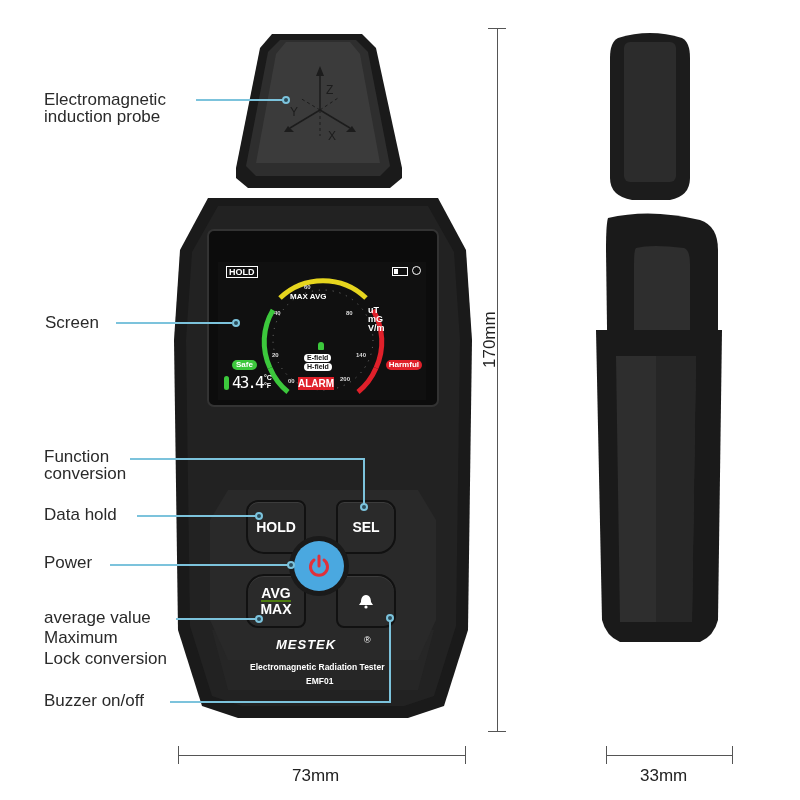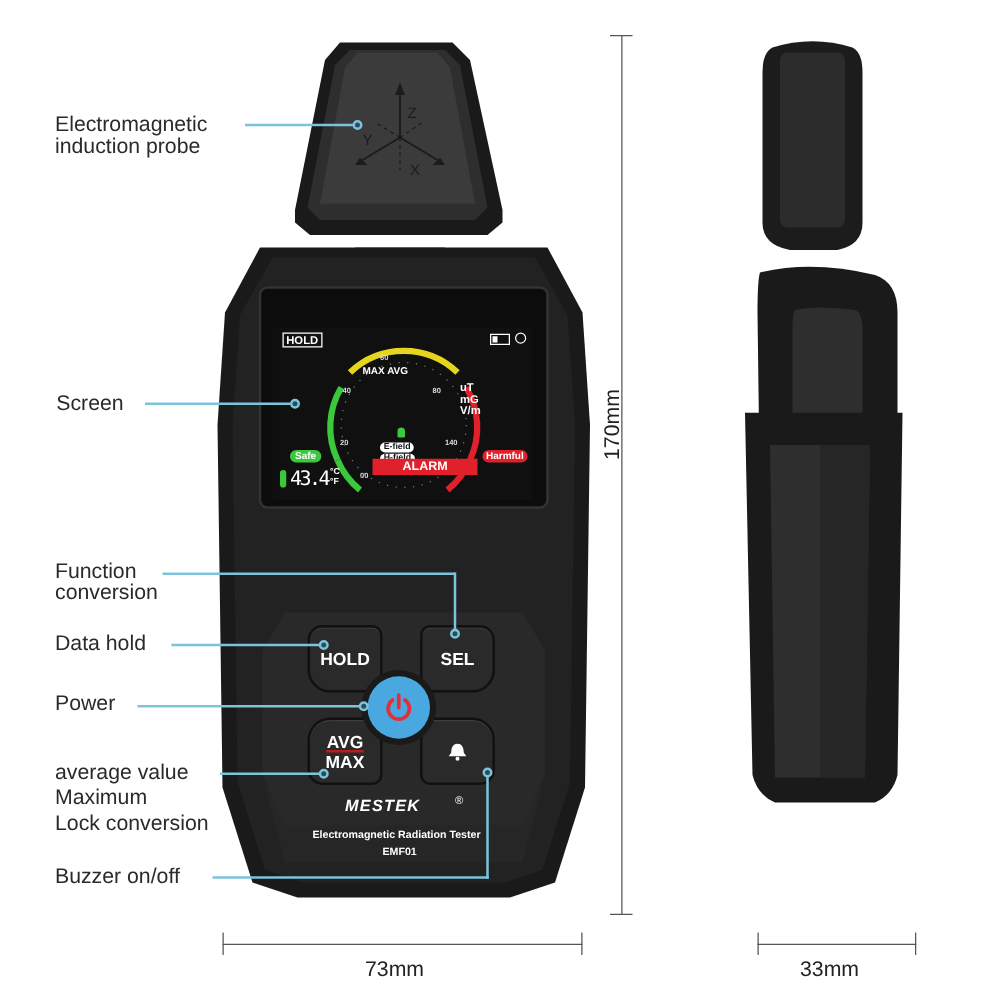--- a/index.html
+++ b/index.html
@@ -79,32 +79,32 @@
     <div class="sc-txt" style="left:150px;top:62px;font-size:9px;line-height:9px;color:#fff">V/m</div>
 
     <div class="abs" style="left:100px;top:80px;width:6px;height:8px;background:#3cc83c;border-radius:3px 3px 1px 1px"></div>
 
     <div class="sc-txt" style="left:86px;top:92px;font-size:7px;line-height:8px;color:#111;background:#fff;border-radius:4px;padding:0 3px">E-field</div>
     <div class="sc-txt" style="left:86px;top:101px;font-size:7px;line-height:8px;color:#111;background:#fff;border-radius:4px;padding:0 3px">H-field</div>
 
     <div class="sc-txt" style="left:14px;top:98px;font-size:8px;line-height:10px;color:#fff;background:#3cc83c;border-radius:5px;padding:0 4px">Safe</div>
     <div class="sc-txt" style="right:4px;top:98px;font-size:8px;line-height:10px;color:#fff;background:#e0202a;border-radius:5px;padding:0 3px">Harmful</div>
 
-    <div class="sc-txt" style="left:80px;top:105px;font-size:10px;line-height:13px;color:#fff;background:#e0202a;padding:0 24px">ALARM</div>
+    <div class="sc-txt" style="left:80px;top:115px;font-size:10px;line-height:13px;color:#fff;background:#e0202a;padding:0 0">ALARM</div>
 
     <div class="abs" style="left:6px;top:114px;width:5px;height:14px;background:#3cc83c;border-radius:3px"></div>
     <div class="sc-txt" style="left:14px;top:112px;font-size:16px;line-height:18px;color:#fff;font-family:'DejaVu Sans Mono',monospace;letter-spacing:-2px;font-weight:normal">43.4</div>
     <div class="sc-txt" style="left:46px;top:112px;font-size:7px;line-height:8px;color:#fff">°C</div>
     <div class="sc-txt" style="left:46px;top:120px;font-size:7px;line-height:8px;color:#fff">°F</div>
   </div>
 
   <div class="btn" style="left:246px;top:500px;width:56px;height:50px;font-size:14px;border-radius:12px 8px 8px 18px">HOLD</div>
   <div class="btn" style="left:336px;top:500px;width:56px;height:50px;font-size:14px;border-radius:8px 12px 18px 8px">SEL</div>
   <div class="btn" style="left:246px;top:574px;width:56px;height:50px;font-size:14px;border-radius:18px 8px 8px 12px;flex-direction:column;line-height:14px">
-    <span style="border-bottom:2px solid #b91c1c">AVG</span>
+    <span style="border-bottom:2px solid #4d7c0f">AVG</span>
     <span>MAX</span>
   </div>
   <div class="btn" style="left:336px;top:574px;width:56px;height:50px;font-size:14px;border-radius:8px 18px 12px 8px">
     <svg width="16" height="16">
         <path d="M8,2 C4,2 3,6 3,9 L1,12 L15,12 L13,9 C13,6 12,2 8,2 Z" fill="#fff"></path>
         <circle cx="8" cy="14" r="1.6" fill="#fff"></circle>
       </svg>
   </div>
   <div class="abs" style="left:289px;top:536px;width:60px;height:60px;border-radius:50%;background:#1a1a1a;display:flex;align-items:center;justify-content:center">
     <div style="width:50px;height:50px;border-radius:50%;background:#4aa8e0;display:flex;align-items:center;justify-content:center">

